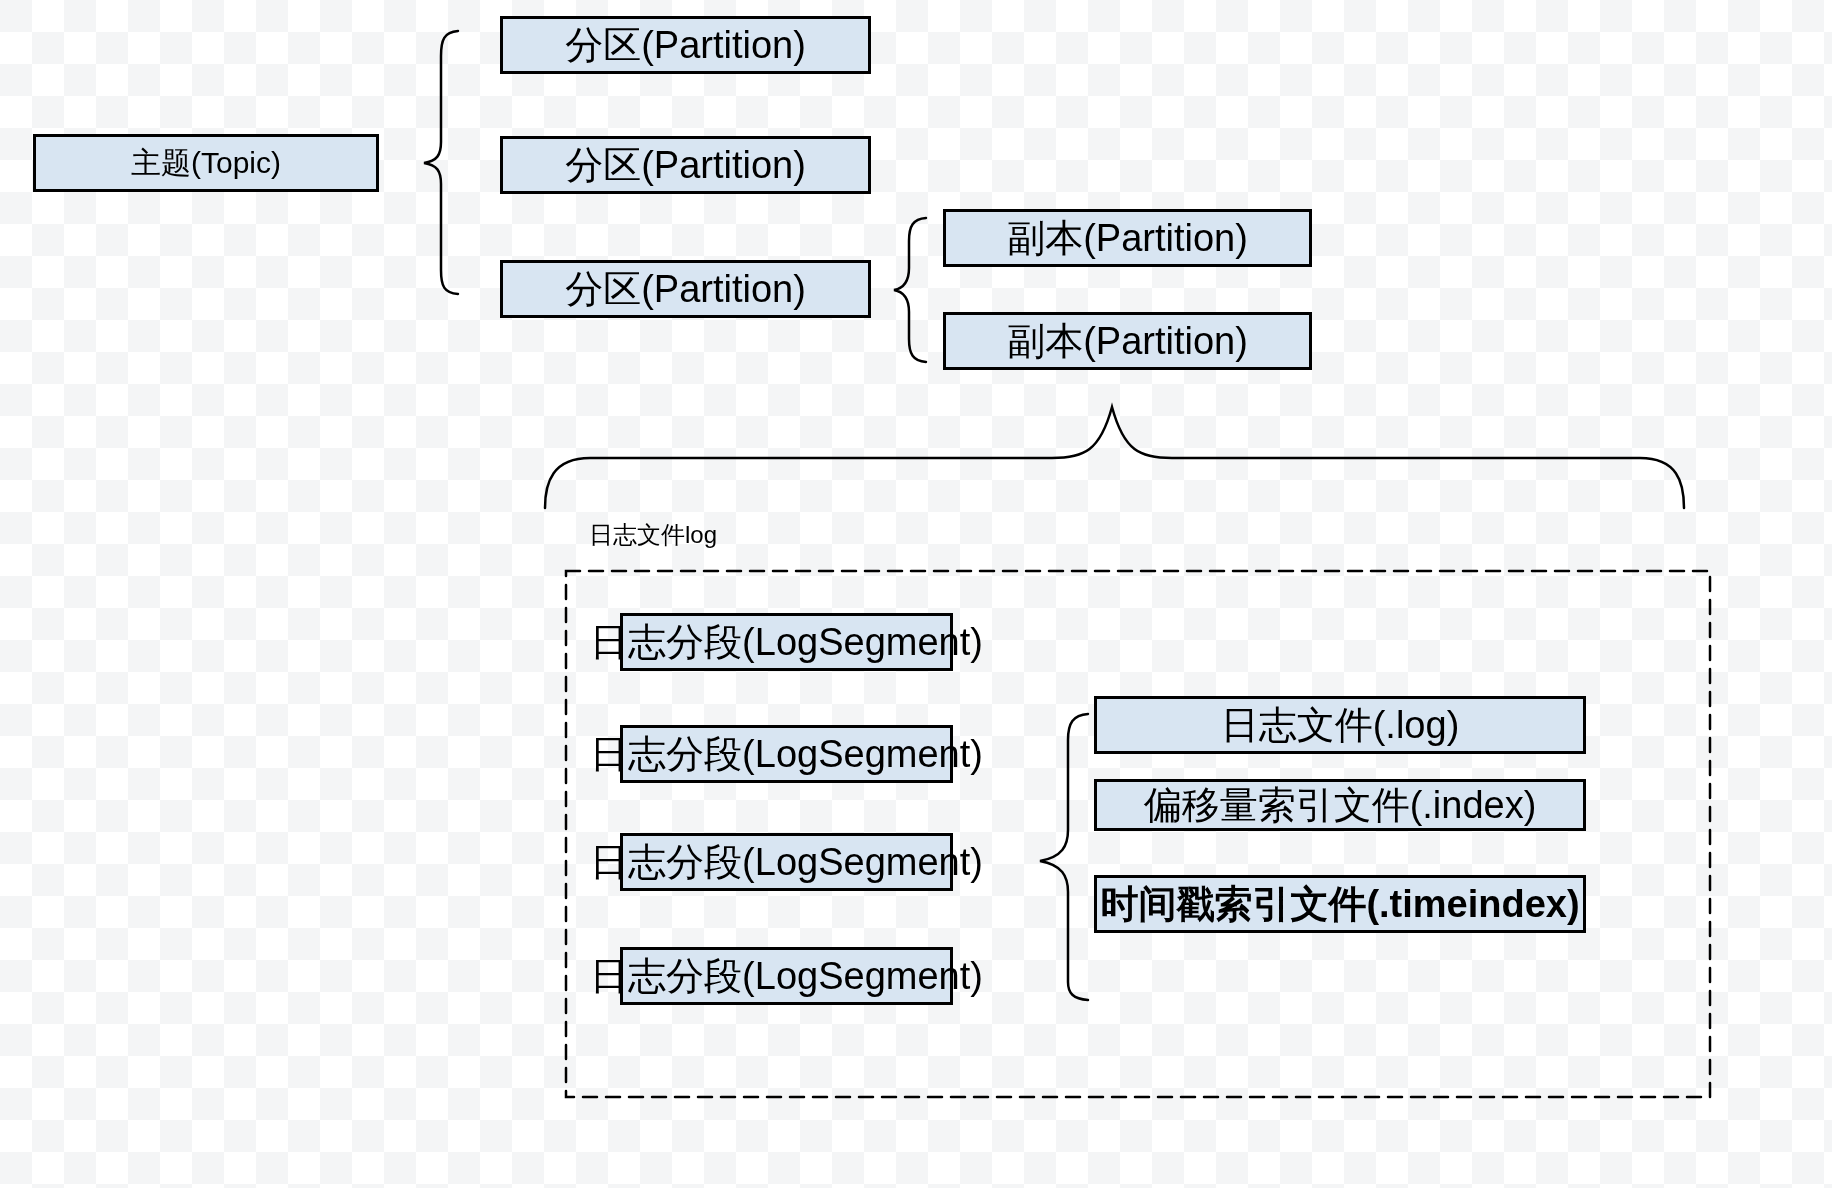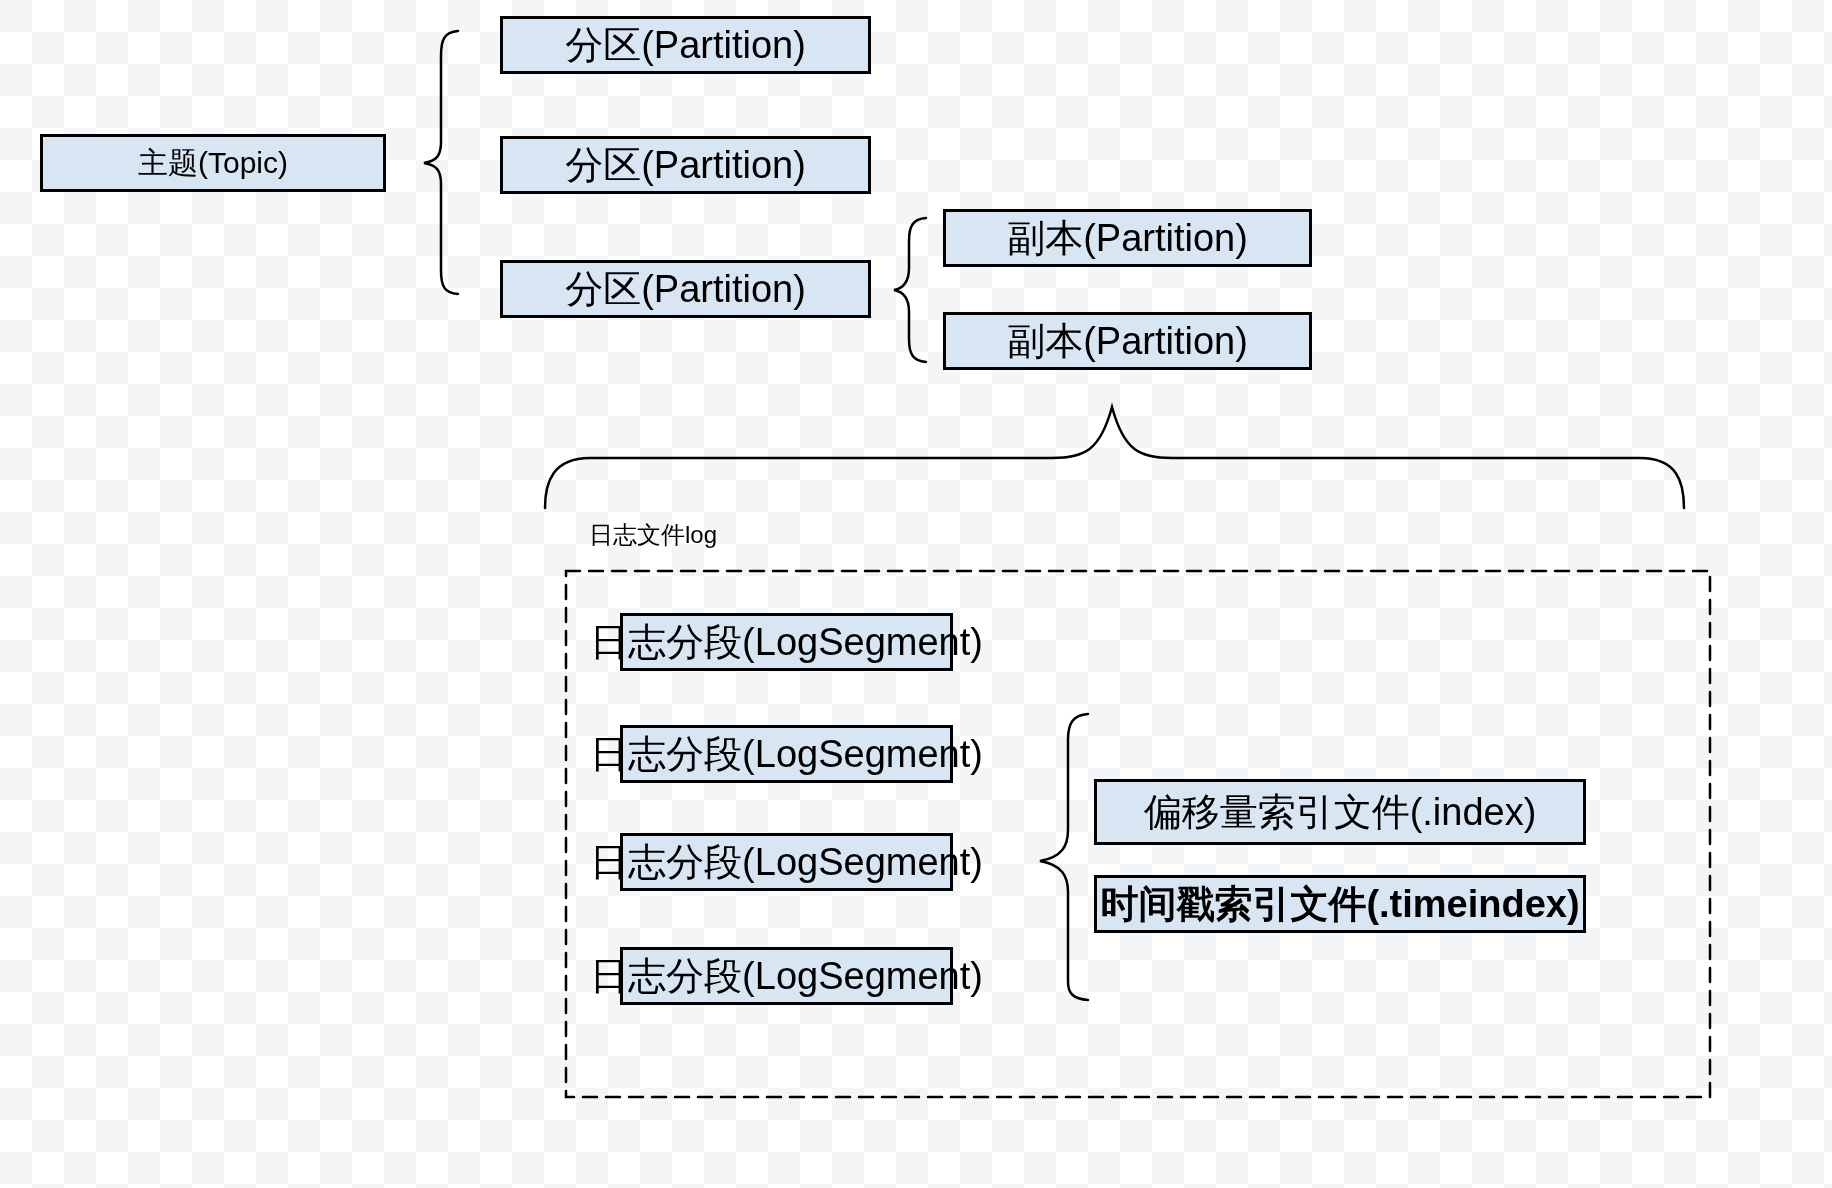--- a/index.html
+++ b/index.html
@@ -40,32 +40,33 @@
   <svg class="overlay" viewBox="0 0 1832 1188">
     <g fill="none" stroke="#000" stroke-width="2.5" stroke-linecap="round">
       <path d="M 458 31 C 444 32, 441 40, 441 56 L 441 142 C 441 155, 437 161, 424 163 C 437 165, 441 171, 441 184 L 441 270 C 441 286, 444 293, 458 294"></path>
       <path d="M 926 218 C 913 219, 909 226, 909 241 L 909 268 C 909 280, 905 288, 894 290 C 905 292, 909 300, 909 312 L 909 339 C 909 354, 913 361, 926 362"></path>
       <path d="M 545 508 C 545 482, 553 458, 590 458 L 1052 458 C 1084 458, 1100 451, 1112 407 C 1124 451, 1140 458, 1172 458 L 1640 458 C 1677 458, 1684 482, 1684 508"></path>
       <path d="M 1088 714 C 1073 715, 1068 723, 1068 740 L 1068 830 C 1068 846, 1062 857, 1040 861 C 1062 865, 1068 876, 1068 892 L 1068 982 C 1068 993, 1073 999, 1088 1000"></path>
       <rect x="566" y="571" width="1144" height="526" stroke-dasharray="14 9"></rect>
     </g>
   </svg>
 
-  <div class="box" style="left:40px; top:134px; width:346px; height:58px; font-size:30px;">主题(Topic)</div>
+  <div class="box" style="left:33px; top:134px; width:346px; height:58px; font-size:30px;">主题(Topic)</div>
 
   <div class="box" style="left:500px; top:16px; width:371px; height:58px;">分区(Partition)</div>
   <div class="box" style="left:500px; top:136px; width:371px; height:58px;">分区(Partition)</div>
   <div class="box" style="left:500px; top:260px; width:371px; height:58px;">分区(Partition)</div>
 
   <div class="box" style="left:943px; top:209px; width:369px; height:58px;">副本(Partition)</div>
   <div class="box" style="left:943px; top:312px; width:369px; height:58px;">副本(Partition)</div>
 
   <div class="container-label" style="left:589px; top:522px;">日志文件log</div>
 
   <div class="box" style="left:620px; top:613px; width:333px; height:58px;">日志分段(LogSegment)</div>
   <div class="box" style="left:620px; top:725px; width:333px; height:58px;">日志分段(LogSegment)</div>
   <div class="box" style="left:620px; top:833px; width:333px; height:58px;">日志分段(LogSegment)</div>
   <div class="box" style="left:620px; top:947px; width:333px; height:58px;">日志分段(LogSegment)</div>
 
-  <div class="box" style="left:1094px; top:779px; width:492px; height:66px;">偏移量索引文件(.index)</div>
+  <div class="box" style="left:1094px; top:696px; width:492px; height:58px;">日志文件(.log)</div>
+  <div class="box" style="left:1094px; top:779px; width:492px; height:52px;">偏移量索引文件(.index)</div>
   <div class="box" style="left:1094px; top:875px; width:492px; height:58px;font-weight:bold;">时间戳索引文件(.timeindex)</div>
 
 </div>
 
 </body></html>

